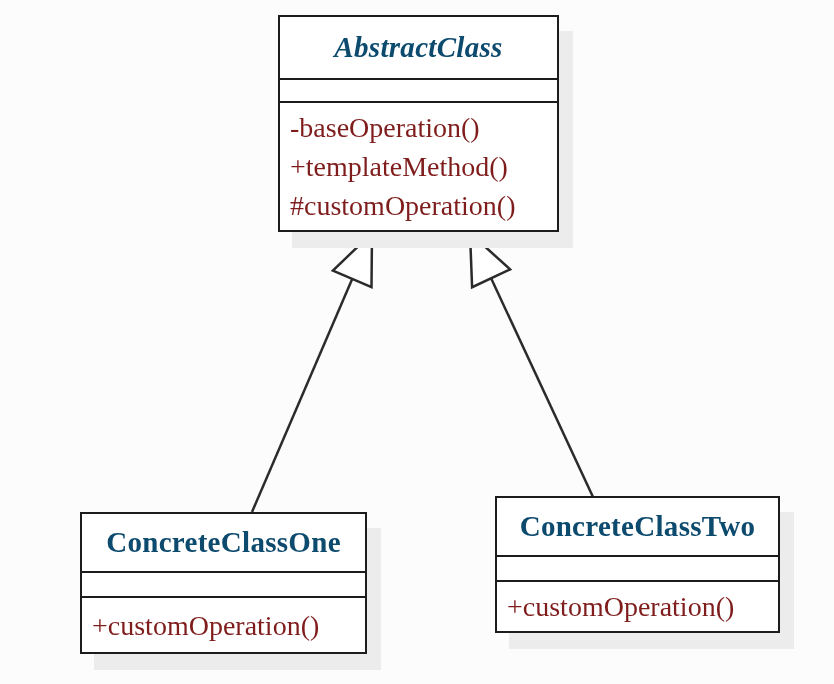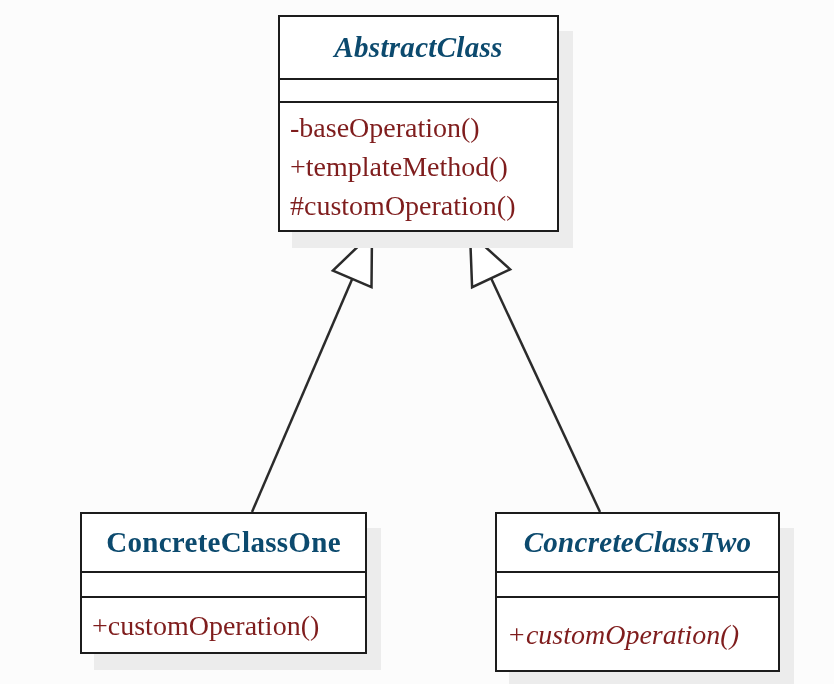--- a/index.html
+++ b/index.html
@@ -58,21 +58,21 @@
   .method-line {
     line-height: 39px;
     white-space: nowrap;
   }
   
   .box-abstract { left: 278px; top: 15px;  width: 281px; height: 217px; }
   .box-abstract .class-title { height: 61px; }
   .box-abstract .attrs       { height: 25px; }
   
   .box-one { left: 80px;  top: 512px; width: 287px; height: 142px; }
-  .box-two { left: 495px; top: 512px; width: 285px; height: 160px; font-style: italic; }
+  .box-two { left: 495px; top: 496px; width: 285px; height: 137px; }
   .box-one .class-title, .box-two .class-title { height: 57px; }
   .box-one .attrs, .box-two .attrs { height: 27px; }
 </style>
 </head>
 <body>
 
 <div class="canvas">
 
   <svg class="edges" viewBox="0 0 834 684" xmlns="http://www.w3.org/2000/svg">
     <g>

